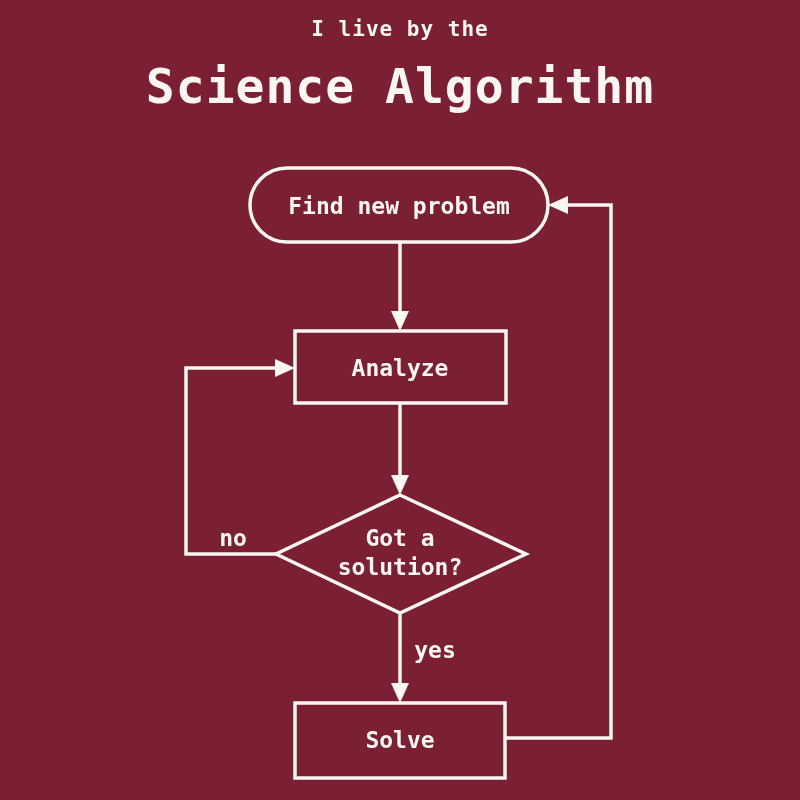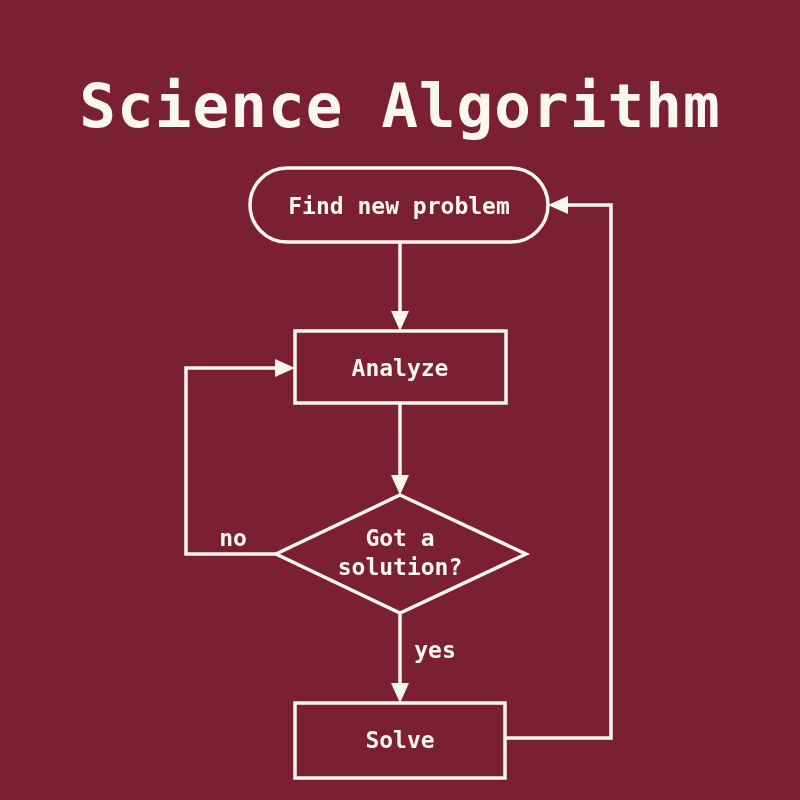--- a/index.html
+++ b/index.html
@@ -24,24 +24,23 @@
     font-size: 21px;
     font-weight: bold;
     letter-spacing: 1px;
   }
   .title-large {
     position: absolute;
     top: 58px;
     left: 0;
     right: 0;
     text-align: center;
-    font-size: 61px;
+    font-size: 48px;
     font-weight: bold;
     letter-spacing: 1px;
-    margin-top: 12px;
   }
   svg.flowchart {
     position: absolute;
     top: 0;
     left: 0;
   }
   svg .shape {
     fill: none;
     stroke: #faf6f0;
     stroke-width: 3.5;
@@ -62,20 +61,21 @@
     font-weight: bold;
     text-anchor: middle;
     dominant-baseline: central;
   }
 </style>
 </head>
 <body>
 
 <div class="poster">
 
+  <div class="title-small">I live by the</div>
 
   <div class="title-large">Science Algorithm</div>
 
   <svg class="flowchart" width="800" height="800" viewBox="0 0 800 800">
 
     <rect class="shape" x="250" y="168" width="298" height="74" rx="37" ry="37"></rect>
     <text x="399" y="206">Find new problem</text>
 
     <line class="edge" x1="400" y1="242" x2="400" y2="314"></line>
     <polygon class="arrowhead" points="400,331 391,311 409,311"></polygon>

